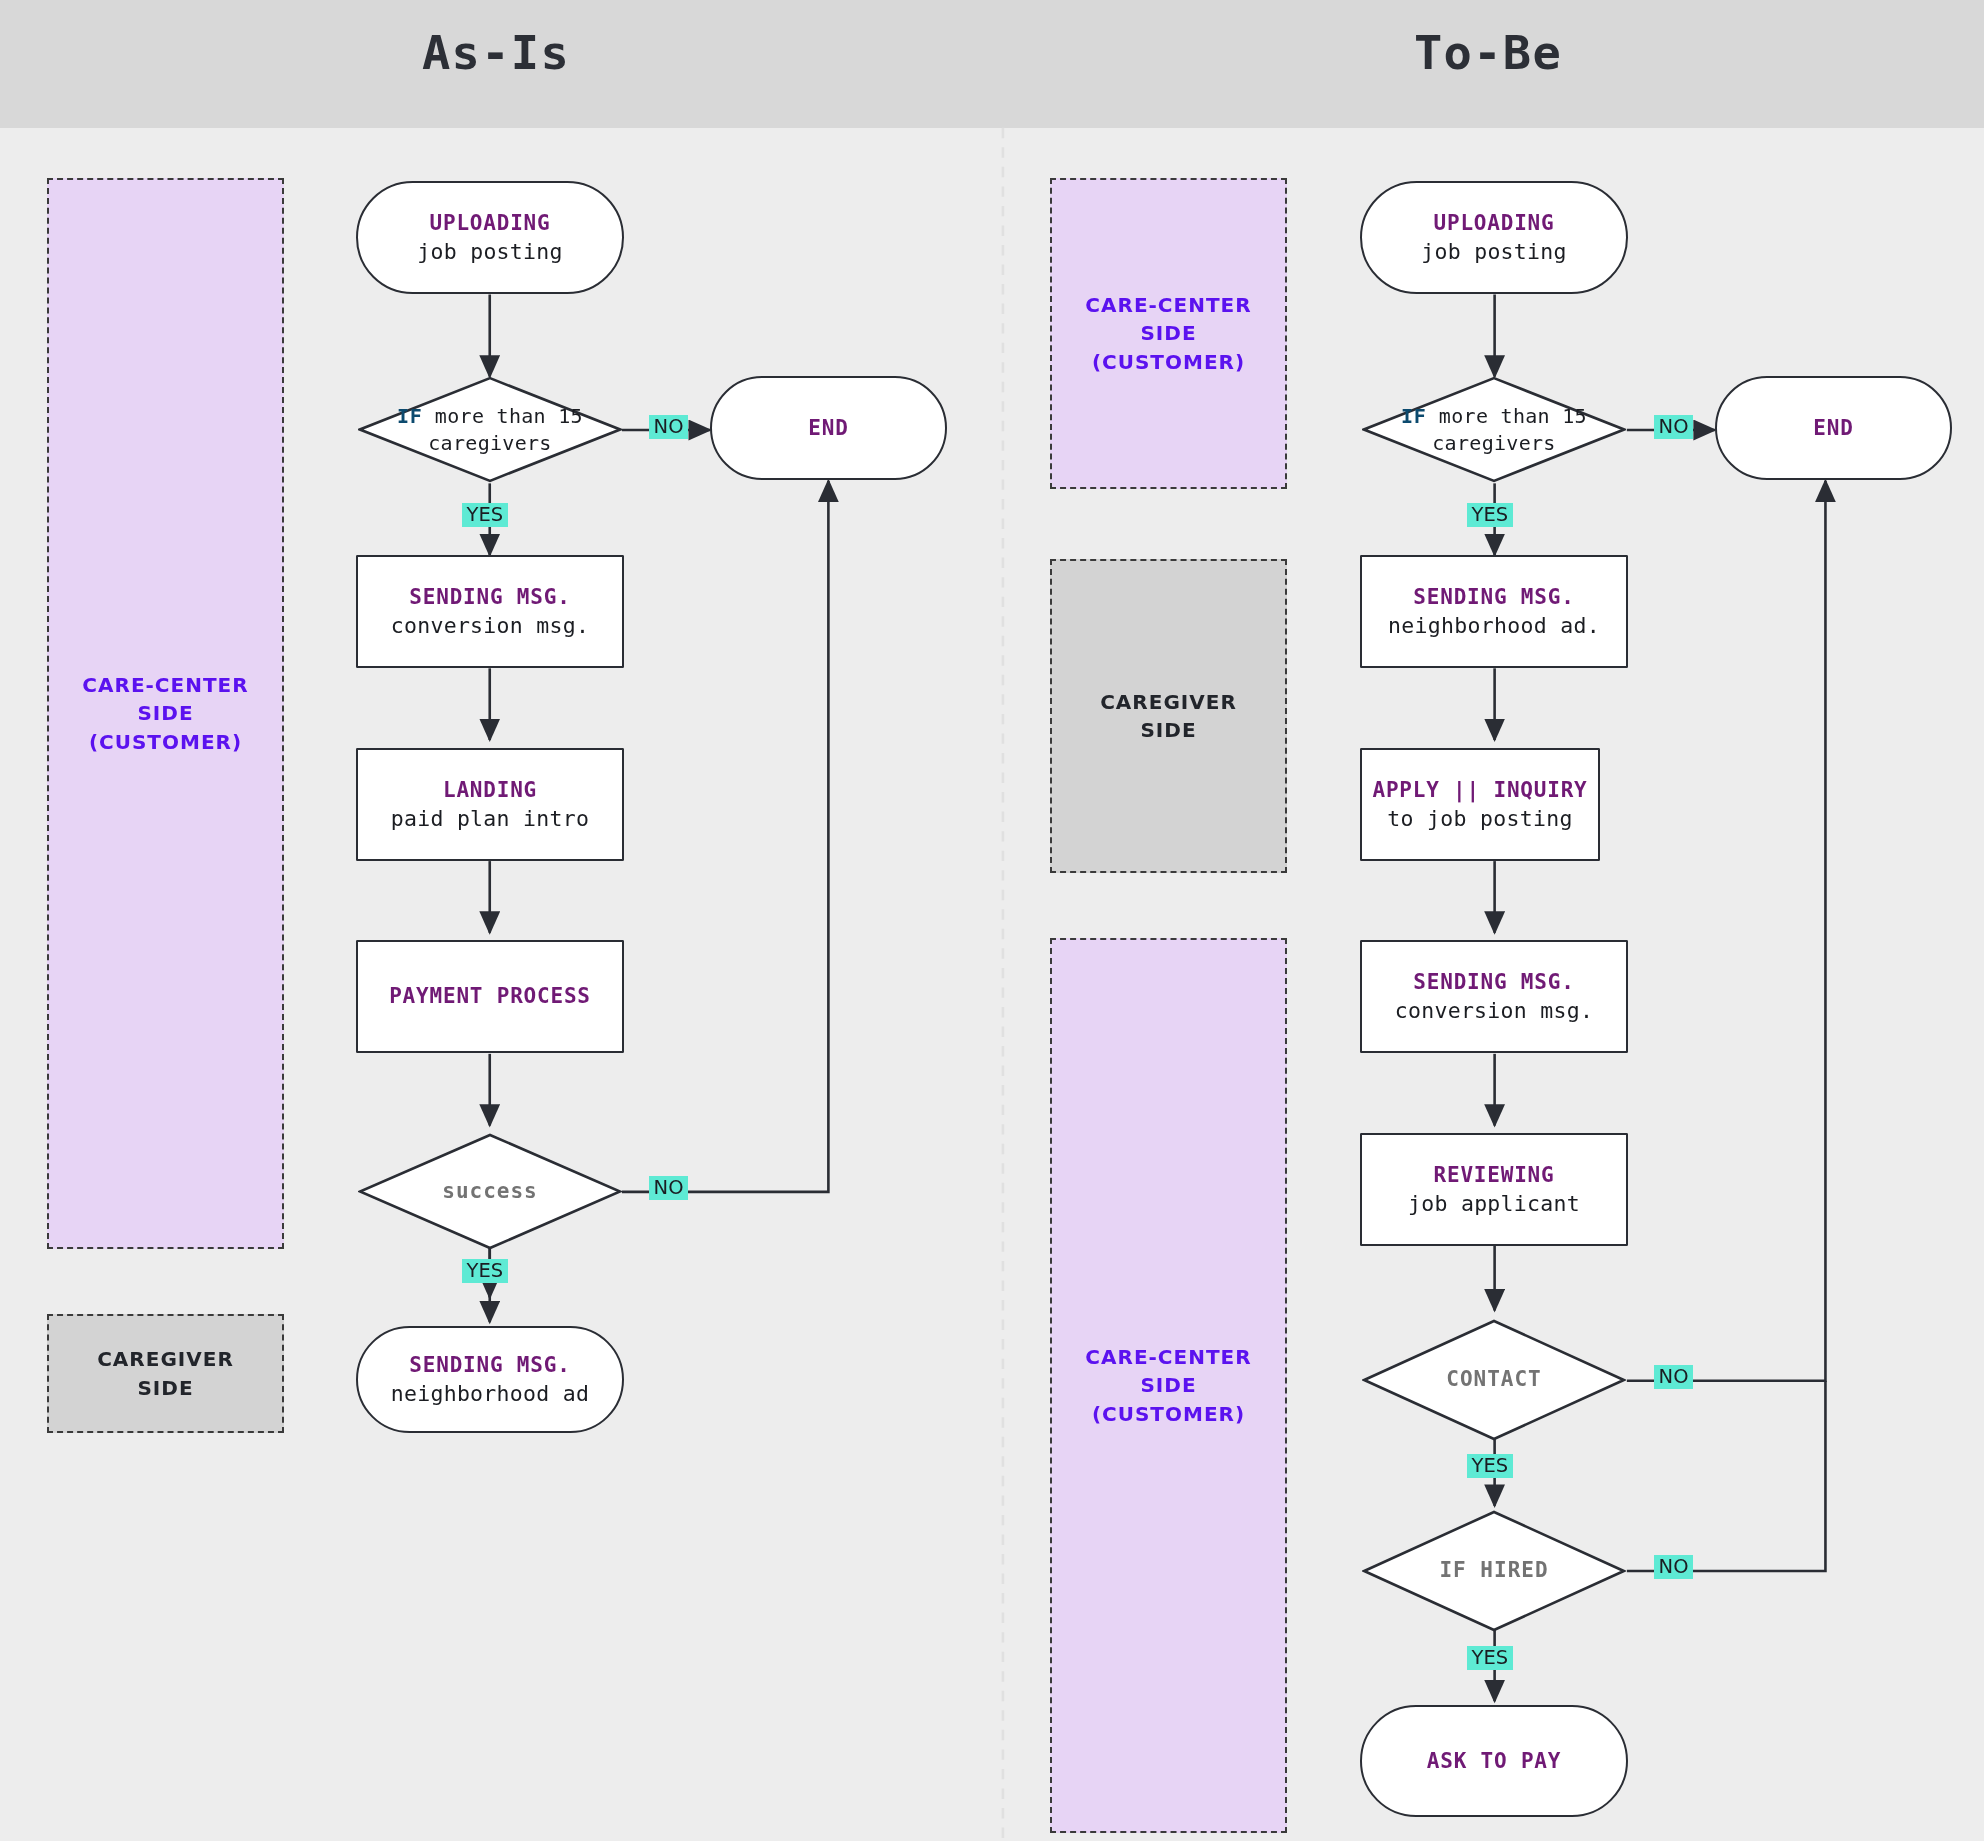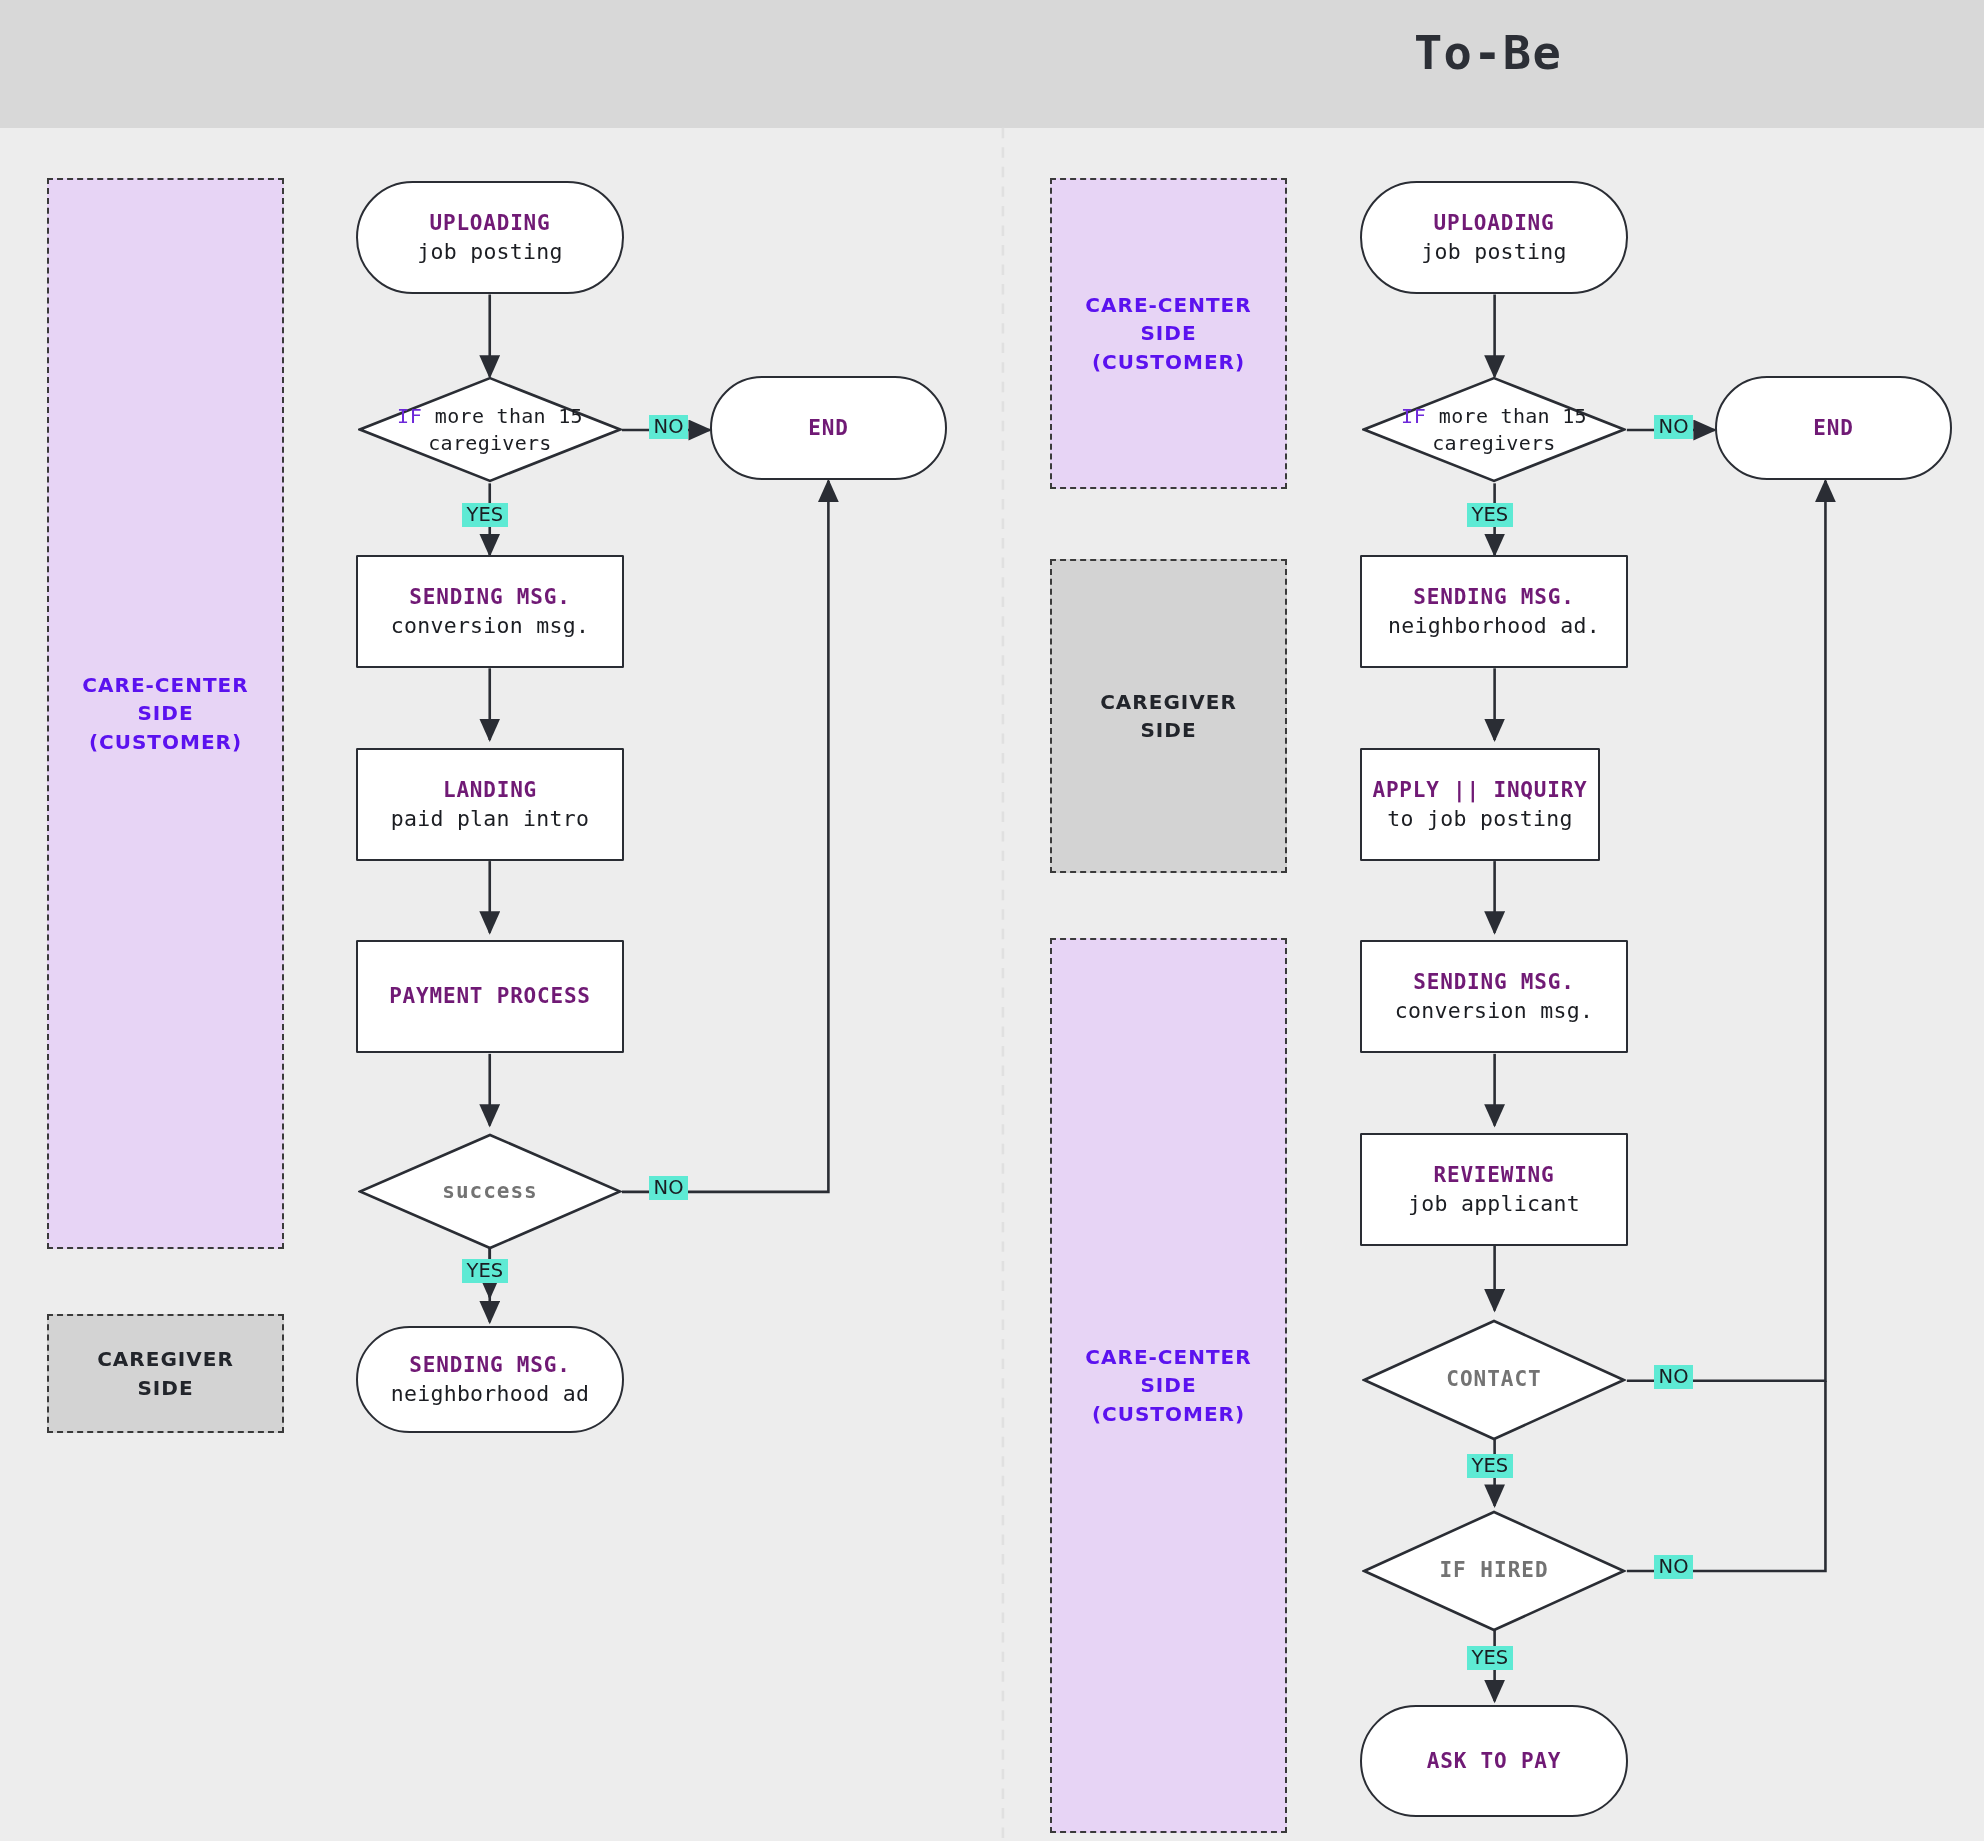--- a/index.html
+++ b/index.html
@@ -35,35 +35,36 @@
   .node .kw{color:#701a75;font-weight:bold;font-size:21px;letter-spacing:0.8px;
             font-family:"DejaVu Sans Mono", monospace;line-height:1.35;}
   .node .sub{color:#1b1d22;font-size:21.5px;letter-spacing:0.3px;
              font-family:"DejaVu Sans Mono", monospace;line-height:1.35;}
 
   
   .dia{position:absolute;display:flex;align-items:center;justify-content:center;}
   .dia .txt{position:relative;z-index:2;text-align:center;line-height:1.32;
             font-family:"DejaVu Sans Mono", monospace;font-size:20px;color:#1b1d22;
             letter-spacing:0.3px;white-space:nowrap;}
-  .dia .txt .kw{color:#6d28d9;font-weight:normal;letter-spacing:0.7px;}
+  .dia .txt .kw{color:#0c4a6e;font-weight:bold;letter-spacing:0.7px;}
   .dia .txt .kwonly{color:#737373;font-weight:bold;font-size:21px;letter-spacing:1px;}
   .dia svg{position:absolute;left:0;top:0;z-index:1;}
 
   
   .elabel{position:absolute;background:#5eead4;color:#1b1d22;
           font-family:"DejaVu Sans", sans-serif;font-size:19.5px;
           padding:1.3px 4.6px;white-space:nowrap;line-height:1.1;}
 </style>
 </head>
 <body>
 
 <div id="root">
 
   <div class="hdr-band"></div>
+  <div class="hdr-title hdr-left">As-Is</div>
   <div class="hdr-title hdr-right">To-Be</div>
 
   <svg id="canvas" viewBox="0 0 3048 2828" xmlns="http://www.w3.org/2000/svg">
     <defs>
       <marker id="ah" markerWidth="11" markerHeight="11" refX="8.2" refY="4" orient="auto" markerUnits="strokeWidth">
         <path d="M0,0 L9,4 L0,8 z" fill="#2a2d34"></path>
       </marker>
     </defs>
     <g stroke="#2a2d34" stroke-width="4" fill="none">
 

